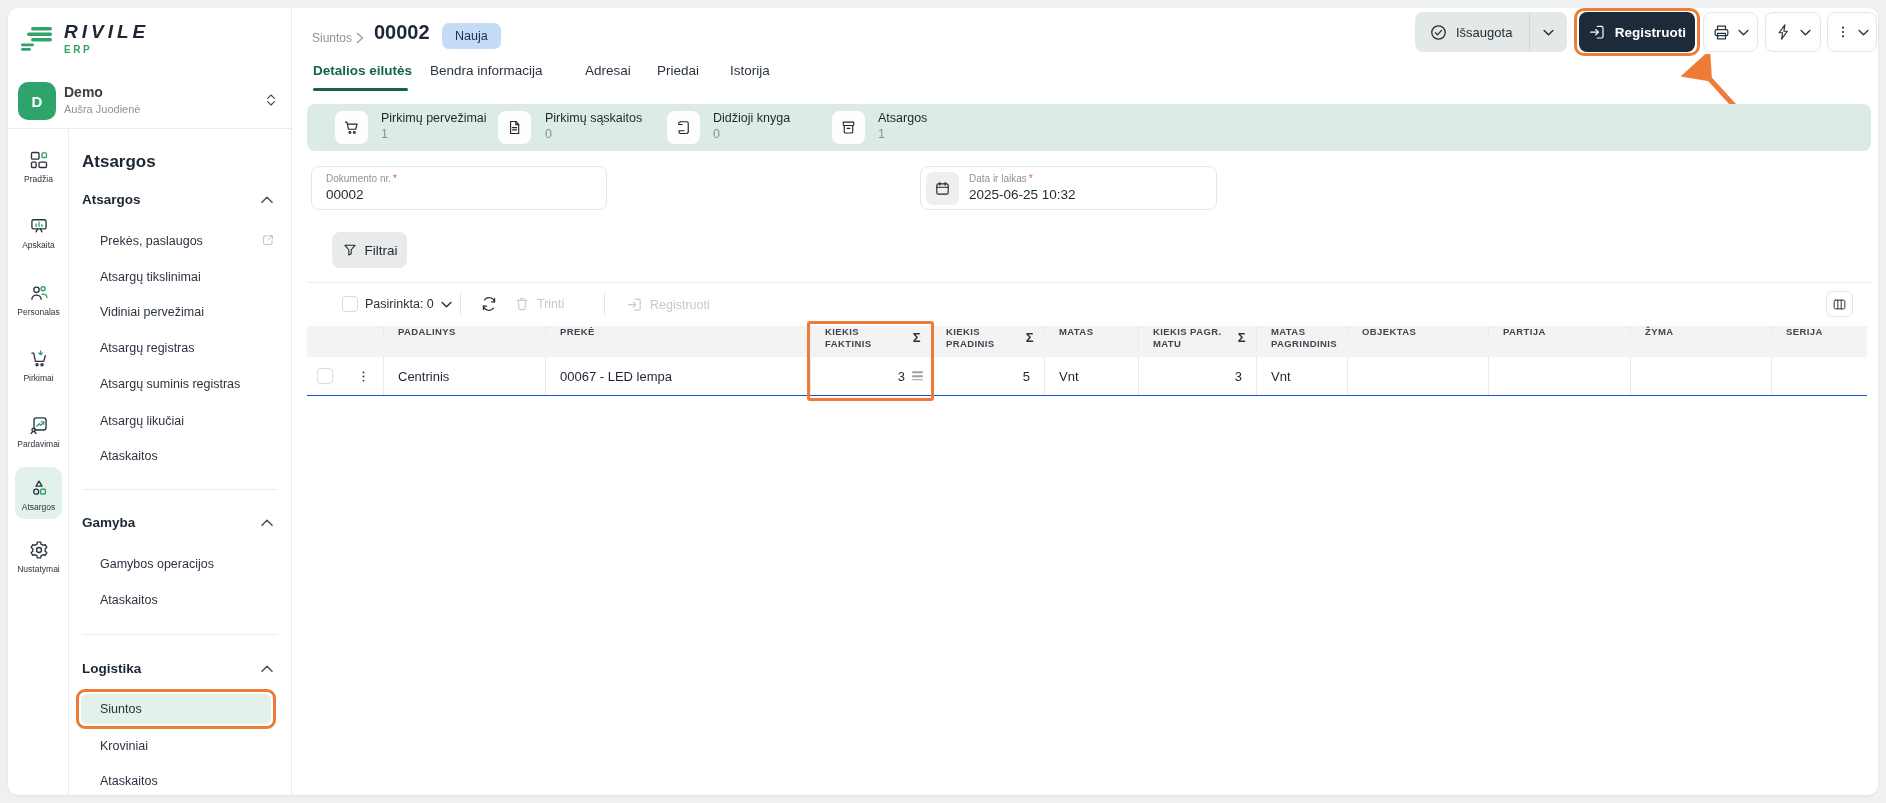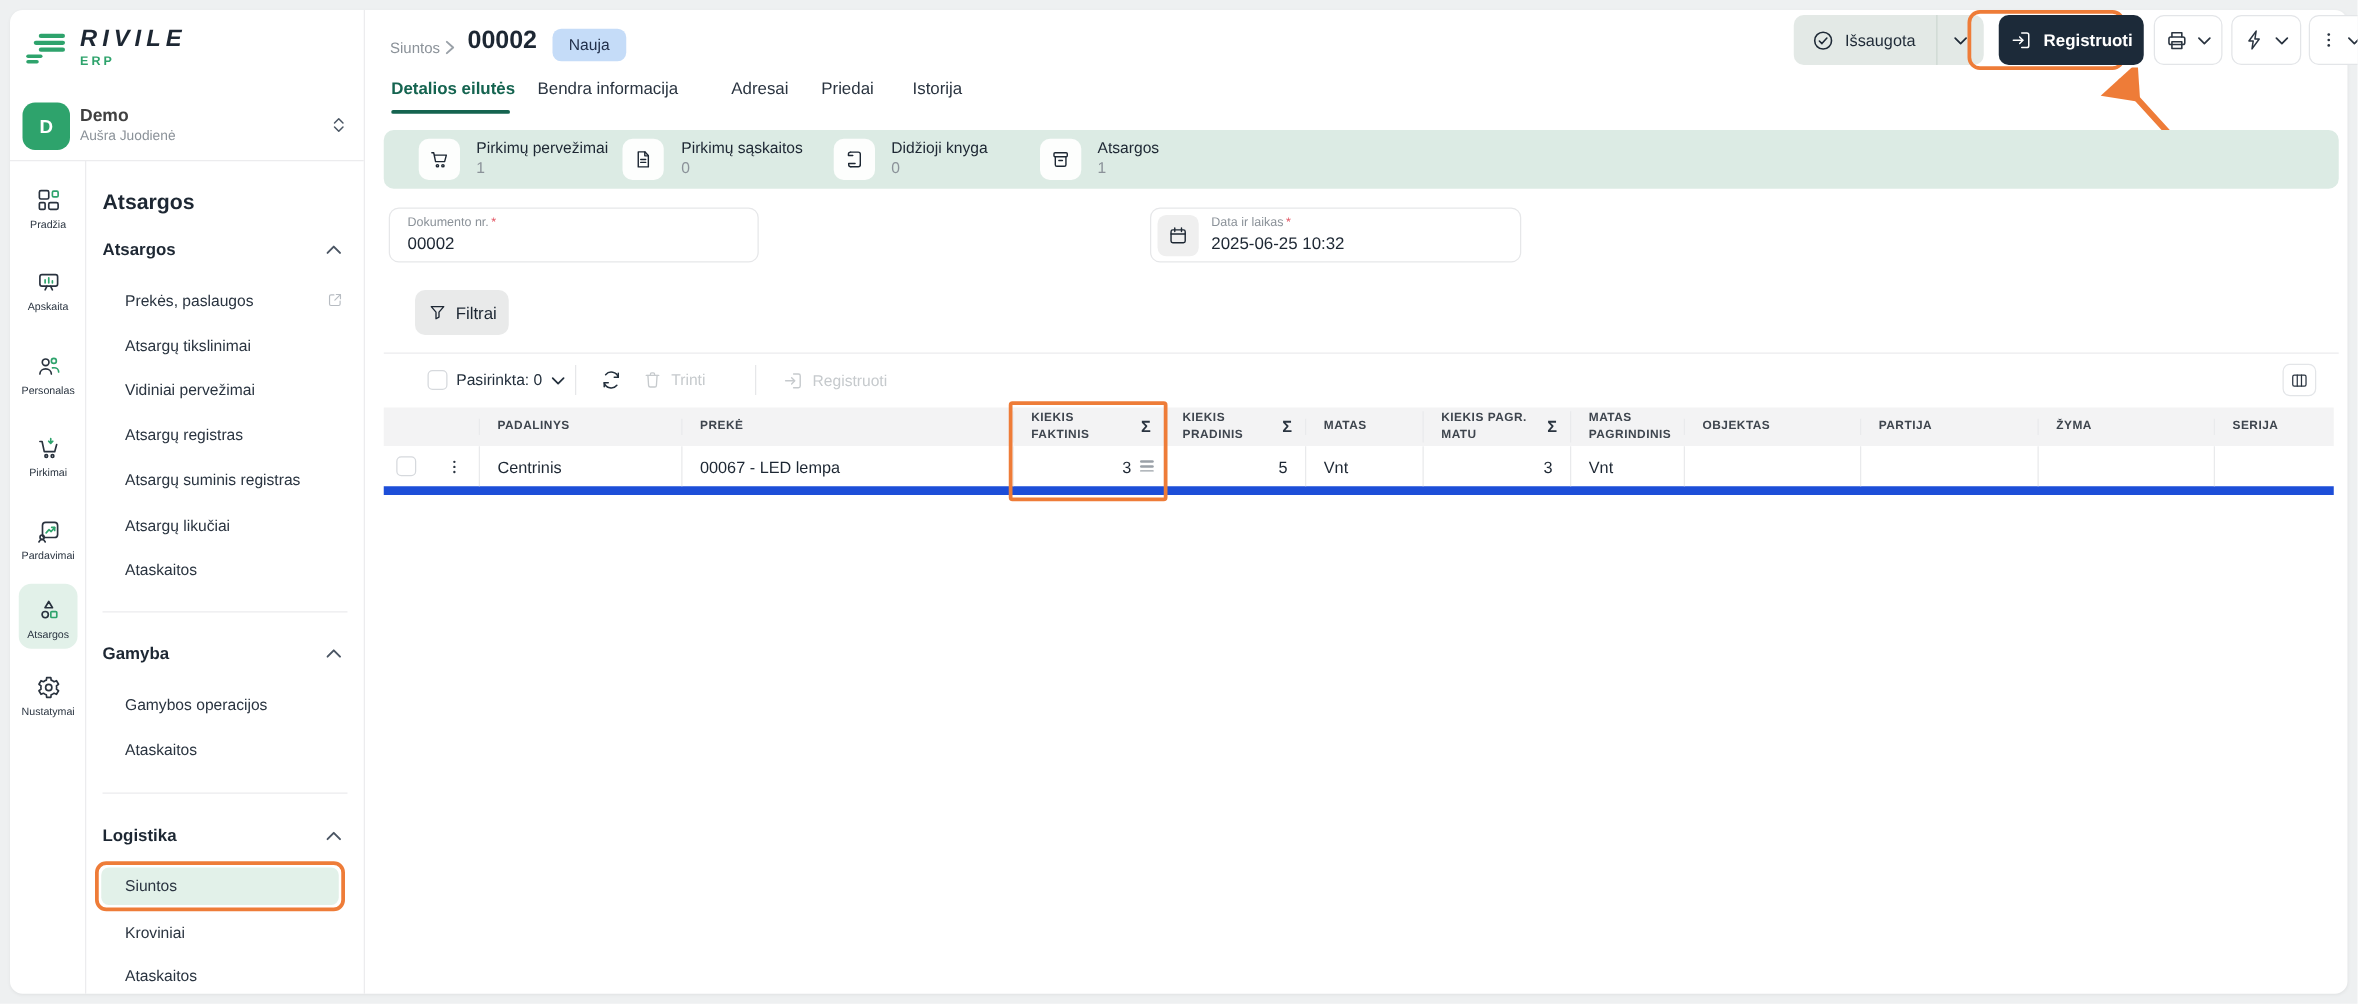--- a/index.html
+++ b/index.html
@@ -51,21 +51,21 @@
   .siuntos-pill .menu-item-in { position:absolute; left:19px; top:8px; font-size:12.5px; color:#2a3440; }
 
   
   .main { position:absolute; left:284px; top:0; width:1586px; height:787px; }
   .crumb-root { position:absolute; left:20px; top:23px; font-size:12px; color:#8b9299; cursor:pointer; }
   .crumb-chev { position:absolute; left:63px; top:24px; width:10px; height:12px; color:#9aa1a8; }
   .crumb-cur { position:absolute; left:82px; top:13px; font-size:20px; font-weight:700; color:#1d2733; }
   .badge { position:absolute; left:150px; top:15px; height:26px; padding:0 13px; background:#c5dcf8; color:#22304b;
     font-size:12.5px; border-radius:7px; display:flex; align-items:center; }
 
-  .btn { position:absolute; top:4px; height:40px; border-radius:8px; display:flex; align-items:center; cursor:pointer; font-size:13px;margin-left:20px; }
+  .btn { position:absolute; top:4px; height:40px; border-radius:8px; display:flex; align-items:center; cursor:pointer; font-size:13px; }
   .btn-saved { left:1123px; width:152px; background:#e3e9e6; color:#1f2a37; }
   .btn-saved .seg1 { display:flex; align-items:center; gap:8px; padding:0 14px; flex:1; }
   .btn-saved .vdv { width:1px; height:40px; background:#cdd8d1; }
   .btn-saved .seg2 { width:37px; display:flex; align-items:center; justify-content:center; }
   .reg-annot { position:absolute; left:1282px; top:0; width:126px; height:48px; border:3px solid #ee7c38; border-radius:10px; }
   .btn-register { left:1287px; width:116px; background:#1c2a39; color:#ffffff; font-weight:600; font-size:13.5px;
     justify-content:center; gap:9px; }
   .btn-icon { background:#ffffff; border:1px solid #e3e5e8; color:#2a3440; justify-content:center; gap:7px; }
   .chev-sm { width:11px; height:7px; }
 
@@ -96,22 +96,22 @@
 
   .tb-hr { position:absolute; left:15px; top:274px; width:1564px; height:1px; background:#ececee; }
   .cb { width:16px; height:16px; border:1.5px solid #d6d9dd; border-radius:4px; background:#fff; display:inline-block; }
   .tb-item { position:absolute; display:flex; align-items:center; gap:7px; font-size:12.5px; }
   .tb-vdiv { position:absolute; top:284px; width:1px; height:24px; background:#e6e7e9; }
   .disabled { color:#c6cacd; }
   .cols-btn { position:absolute; left:1534px; top:283px; width:27px; height:26px; border:1px solid #e3e5e8; border-radius:6px;
     display:flex; align-items:center; justify-content:center; color:#2a3440; cursor:pointer; }
 
   .table { position:absolute; left:15px; top:318px; width:1560px; }
-  .t-head { display:flex; height:31px; background:#f3f3f4; align-items:center; }
-  .t-row { display:flex; height:39px; background:#fff; border-bottom:7px solid #1d4ed8; align-items:stretch; }
+  .t-head { display:flex; height:31px; background:#f3f3f4; align-items:flex-start; }
+  .t-row { display:flex; height:39px; background:#fff; border-bottom:1px solid #1d4ed8; align-items:stretch; }
   .tc { position:relative; display:flex; align-items:center; padding-left:14px; overflow:hidden; }
   .tc.nb { padding-left:0; justify-content:center; }
   .t-head .tc { font-size:9.5px; font-weight:700; letter-spacing:.4px; color:#3e454e; text-transform:uppercase; line-height:1.3; }
   .t-head .tc:nth-child(n+3), .t-row .tc:nth-child(n+3) { border-left:1px solid #e9eaec; }
   .t-row .tc { font-size:13px; color:#1d2733; }
   .hw { max-width:72px; }
   .sum-sym { position:absolute; right:10px; top:50%; transform:translateY(-50%); font-size:13px; font-weight:600; color:#2a3440; }
   .num { justify-content:flex-end; padding-right:14px; }
   .kebab { color:#2a3440; cursor:pointer; }
   .drag-lines { position:absolute; right:8px; top:50%; transform:translateY(-50%); width:11px; }

